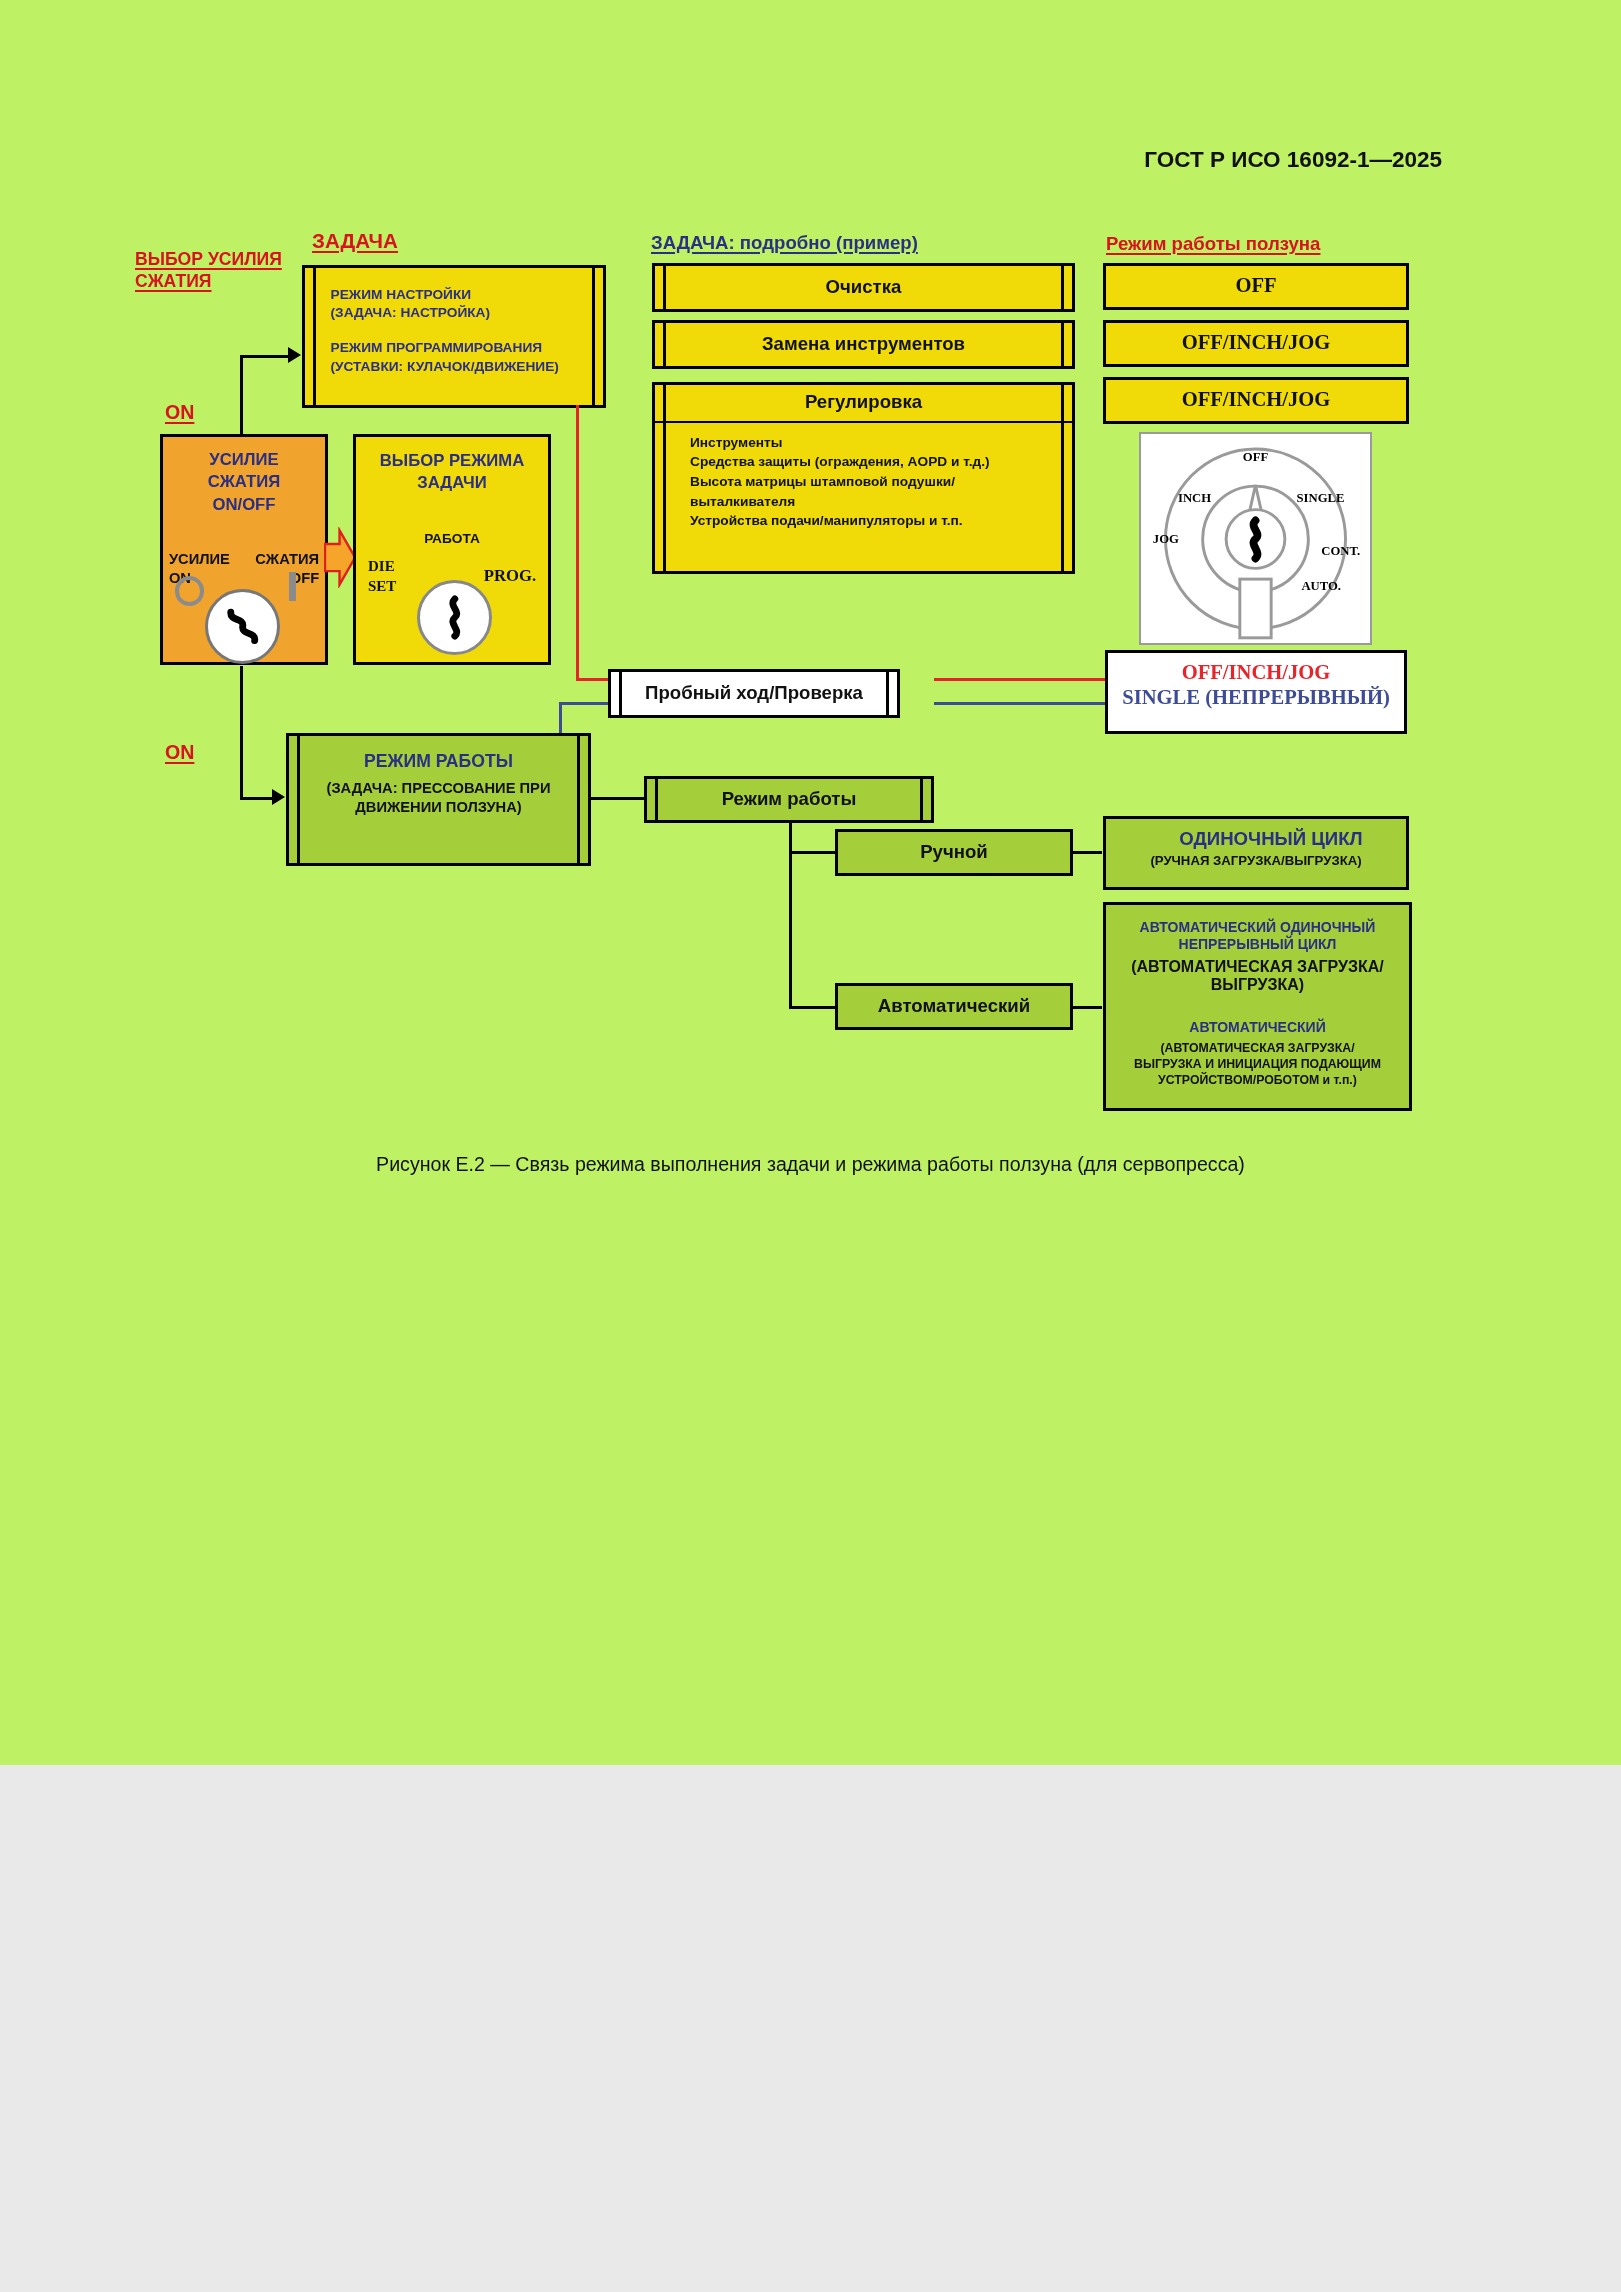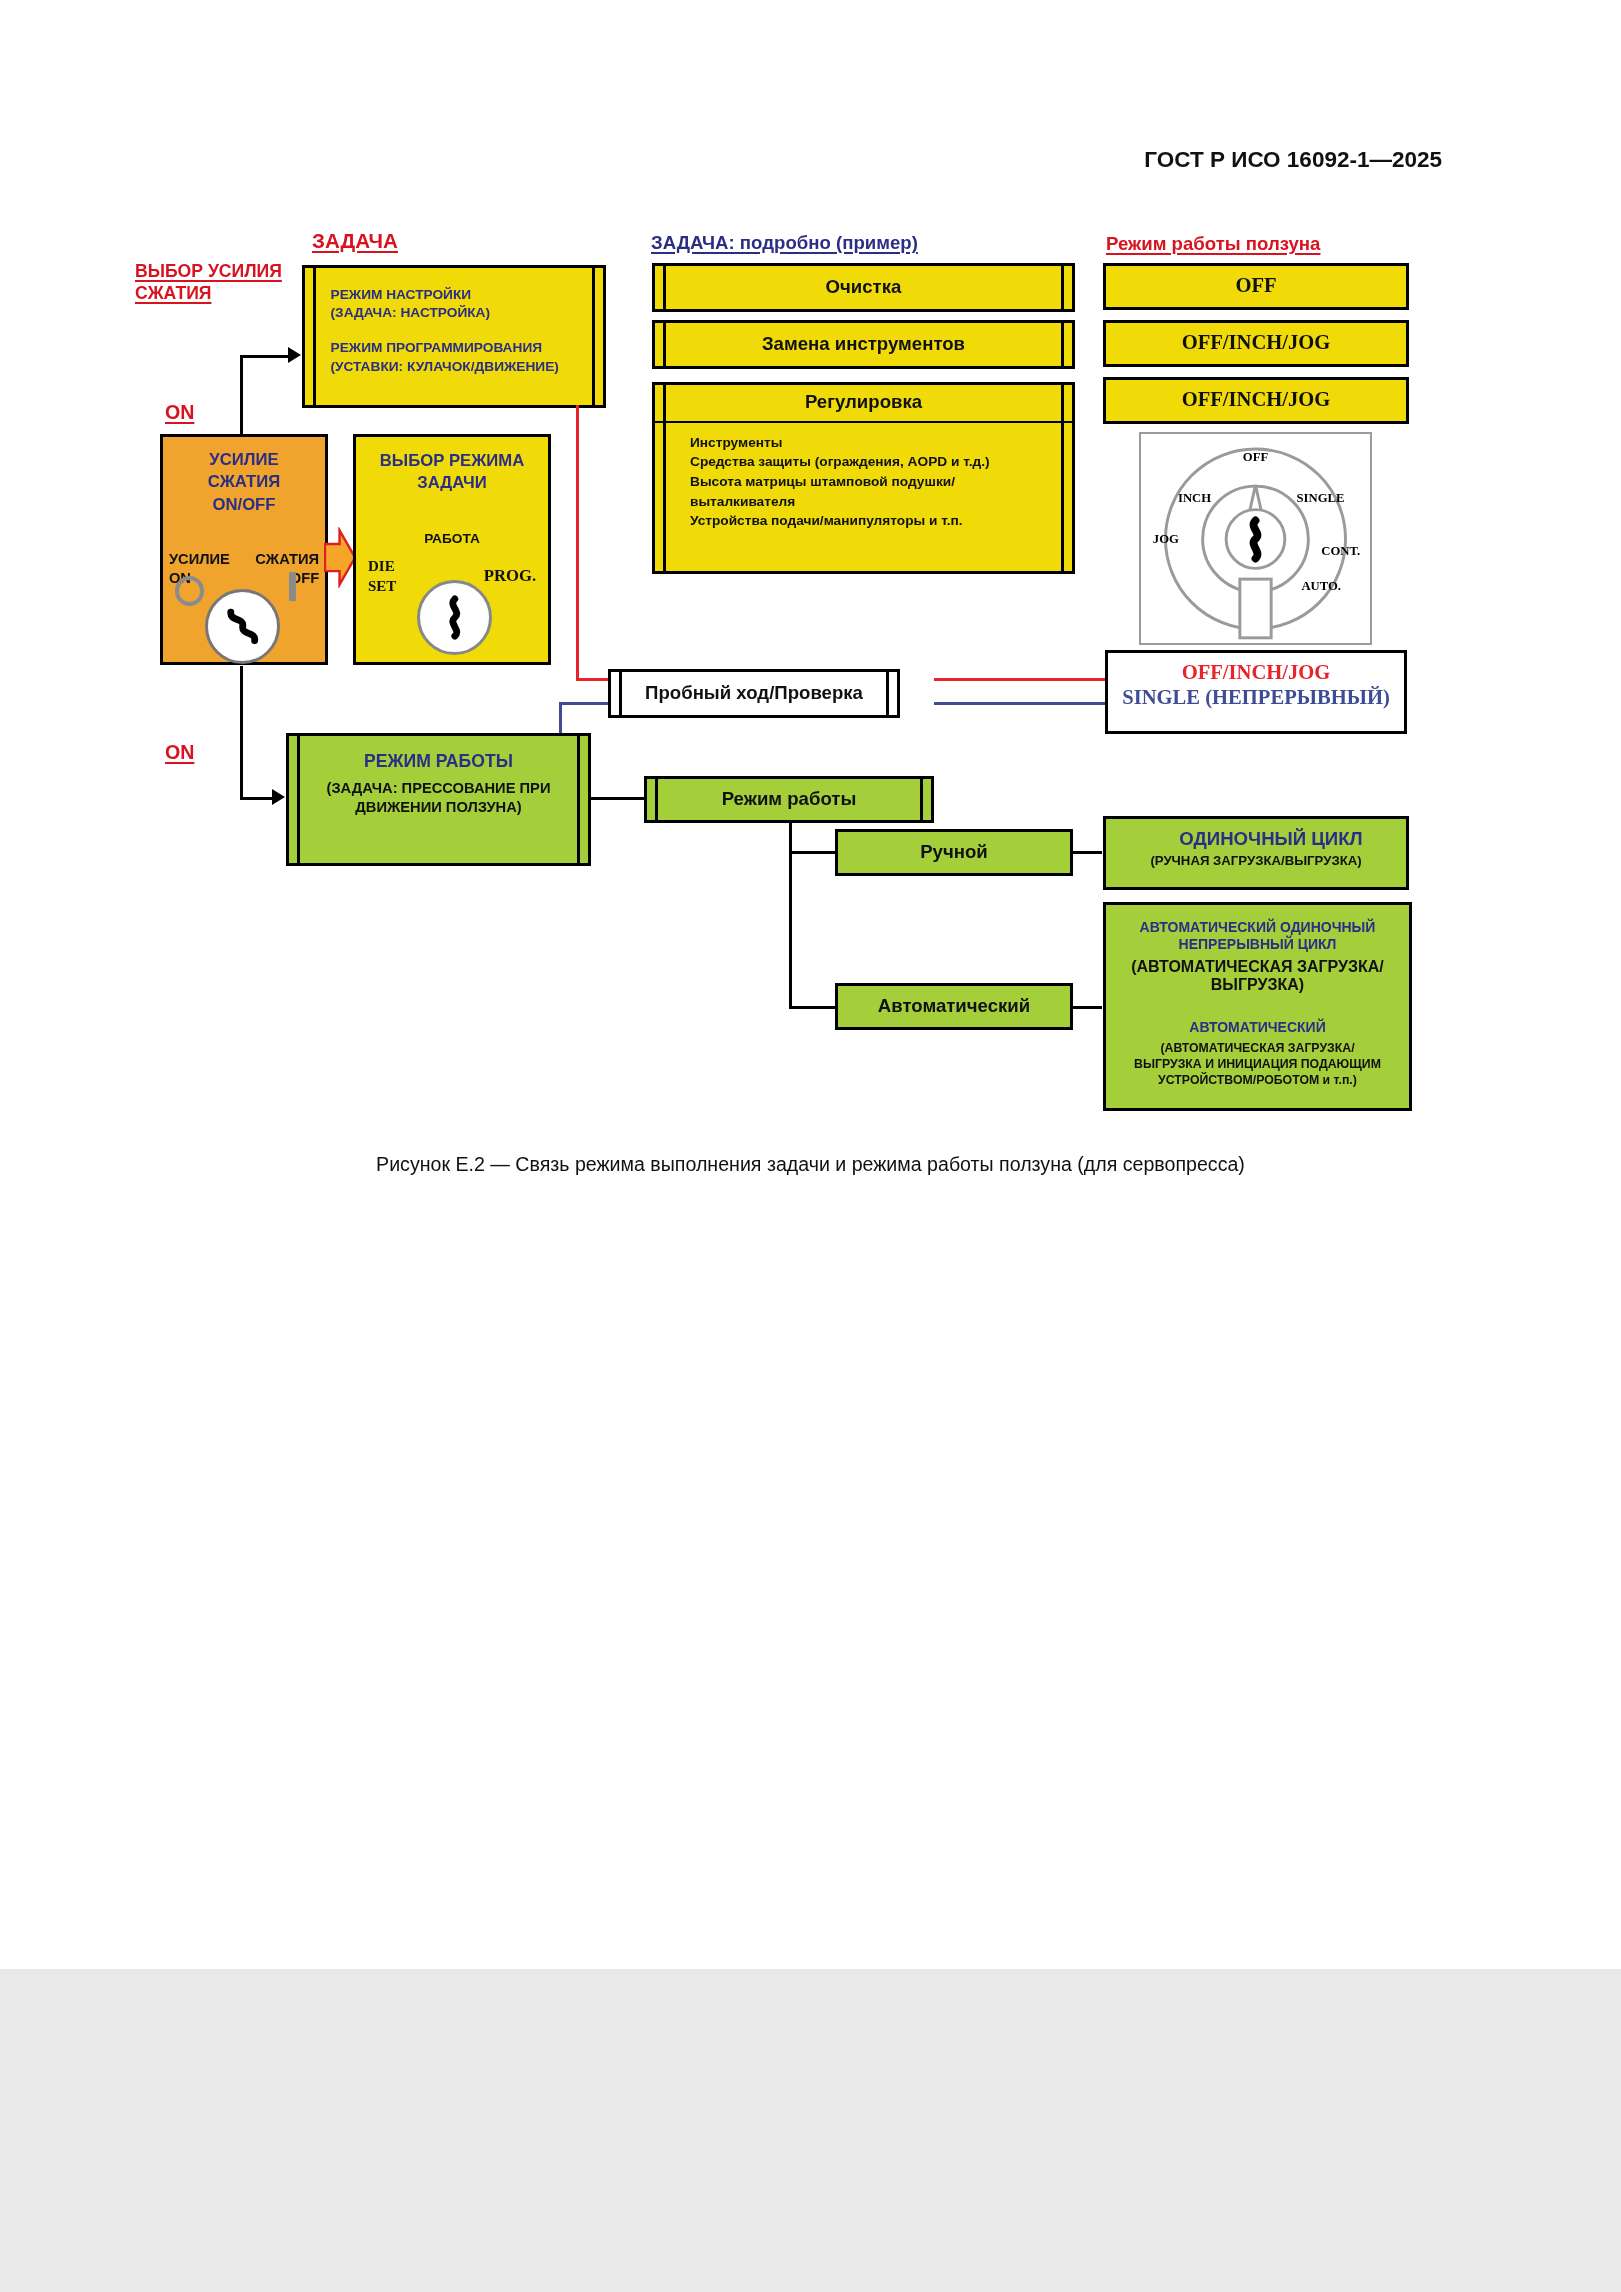--- a/index.html
+++ b/index.html
@@ -1,16 +1,16 @@
 <!DOCTYPE html>
 <html style="--yellow: #F0DB08; --orange: #F0A42E; --green: #A5CE3B; --blue_text: #2B2E85; --red_text: #D9121F; --red_line: #E8242B; --blue_line: #3D4C94; --dial_gray: #9A9A9A;"><head>
 <meta charset="utf-8">
 <style>
   html,body{margin:0;padding:0;background:#e9e9e9;}
-  .page{position:relative;width:1621px;height:1969px;background:#ffffff;margin:0 auto;
+  .page{position:relative;width:1621px;height:1765px;background:#bef264;margin:0 auto;
         font-family:"Liberation Sans",sans-serif;color:#111;overflow:hidden;}
   .abs{position:absolute;}
   .b{font-weight:bold;}
   .serif{font-family:"Liberation Serif",serif;}
   .blue{color:var(--blue_text);}
   .red{color:var(--red_text);}
   .center{text-align:center;}
   .u{text-decoration:underline;text-decoration-thickness:2px;text-underline-offset:2.9px;}
   .box{position:absolute;border:3.9px solid #000;box-sizing:border-box;}
   .yellow{background:var(--yellow);}
@@ -32,21 +32,21 @@
 <body>
 
 <div class="page">
 
   <div class="abs b" style="left:1064px;top:147px;width:378px;text-align:right;font-size:22.5px;">ГОСТ Р ИСО 16092-1—2025</div>
 
   <div class="abs b red u center" style="left:297px;top:229px;width:116px;font-size:20.6px;">ЗАДАЧА</div>
   <div class="abs b blue u" style="left:651px;top:232px;font-size:18.6px;">ЗАДАЧА: подробно (пример)</div>
   <div class="abs b red u" style="left:1106px;top:233px;font-size:18.6px;">Режим работы ползуна</div>
 
-  <div class="abs b red u" style="left:135px;top:261px;width:174px;font-size:17.6px;line-height:21.6px;">ВЫБОР УСИЛИЯ СЖАТИЯ</div>
+  <div class="abs b red u" style="left:135px;top:249px;width:174px;font-size:17.6px;line-height:21.6px;">ВЫБОР УСИЛИЯ СЖАТИЯ</div>
   <div class="abs b red u" style="left:165px;top:401px;font-size:19.6px;">ON</div>
   <div class="abs b red u" style="left:165px;top:741px;font-size:19.6px;">ON</div>
 
   <div class="box yellow" style="left:302px;top:265px;width:304px;height:143px;">
     <div class="il il-l"></div>
     <div class="il il-r"></div>
     <div class="abs b blue" style="left:25.5px;top:17.6px;font-size:13.7px;line-height:18.6px;">
       <div>РЕЖИМ НАСТРОЙКИ</div>
       <div>(ЗАДАЧА: НАСТРОЙКА)</div>
       <div style="height:16.7px;"></div>

